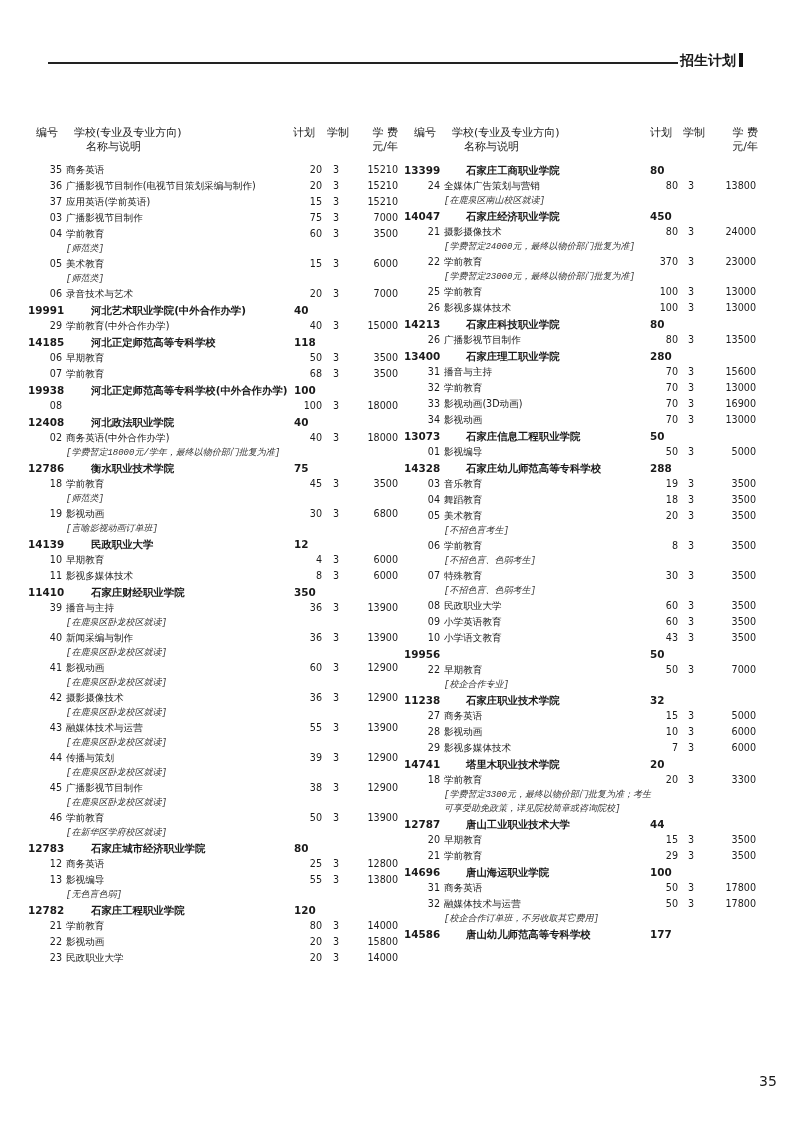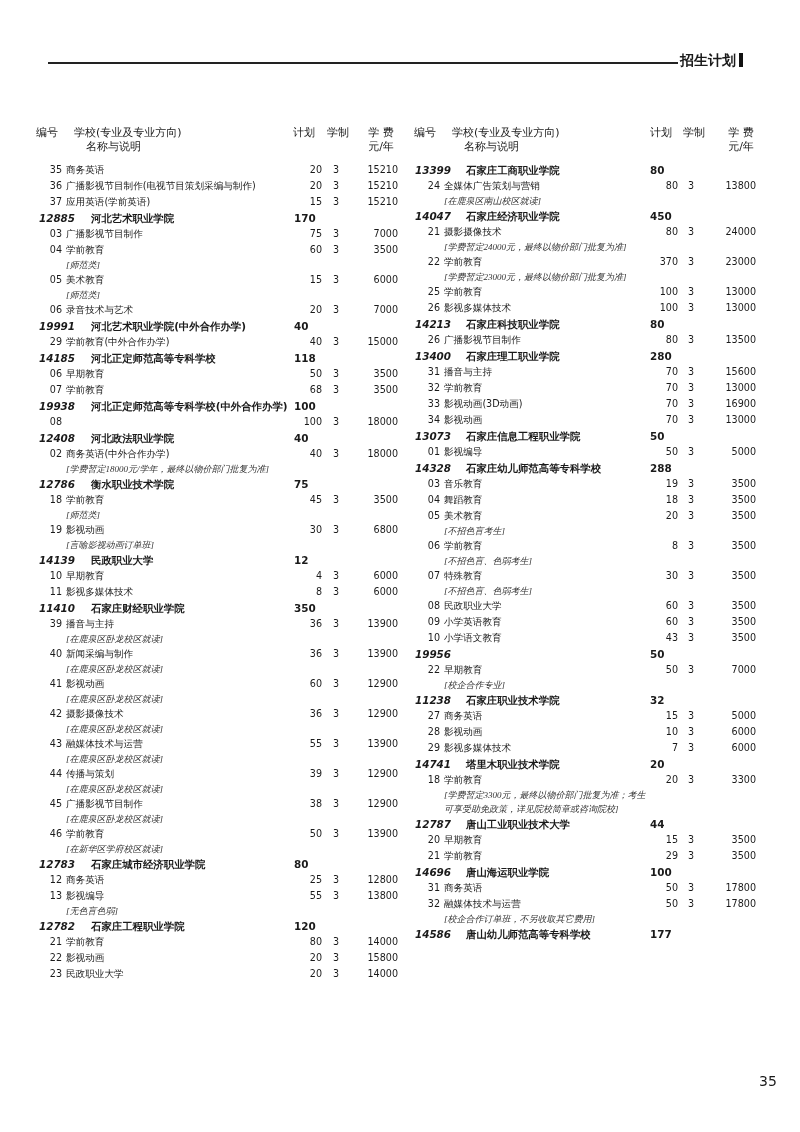--- a/index.html
+++ b/index.html
@@ -10,44 +10,44 @@
   .header-bar { display:inline-block; width:4px; height:14px; background:#111; margin-left:3px; vertical-align:-2px; }
   .col { position:absolute; top:126px; font-size:9.6px; line-height:16px; }
   .col.left { left:36px; width:362px; }
   .col.right { left:414px; width:358px; }
   .thead { position:relative; height:36px; font-size:11px; line-height:14px; }
   .thead .h-code { position:absolute; left:0; top:0; }
   .thead .h-name { position:absolute; left:38px; top:0; }
   .thead .h-name2 { position:absolute; left:50px; top:14px; }
   .thead .h-plan { position:absolute; top:0; }
   .thead .h-len { position:absolute; top:0; }
-  .thead .h-fee { position:absolute; top:0; text-align:center; width:34px; }
+  .thead .h-fee { position:absolute; top:0; text-align:right; width:34px; }
   .left .h-plan { left:257px; } .left .h-len { left:291px; } .left .h-fee { left:328px; }
   .right .h-plan { left:236px; } .right .h-len { left:269px; } .right .h-fee { left:310px; }
   .row { position:relative; min-height:16px; }
   .row.school { font-weight:bold; font-size:10.4px; }
   .row .code { position:absolute; left:0; width:64px; text-align:right; }
-  .row.school .code { left:-8px; width:58px; text-align:center;font-style:italic; }
+  .row.school .code { left:-8px; width:58px; text-align:left; }
   .row .name { display:block; margin-left:31px; padding-left:0; }
   .left .row.major .code { left:-10px; width:36px; }
   .left .row.major .name { margin-left:30px; width:215px; }
   .left .row.school .name { margin-left:55px; width:210px; }
   .right .row.school .code { left:-10px; }
   .right .row.school .name { margin-left:52px; width:200px; }
   .right .row.major .code { left:-10px; width:36px; }
   .right .row.major .name { margin-left:30px; width:210px; }
   .row .plan, .row .len, .row .fee { position:absolute; top:0; text-align:right; }
   .left .row .plan { left:254px; width:32px; }
   .left .row .len { left:294px; width:12px; text-align:center; }
   .left .row .fee { left:320px; width:42px; }
   .right .row .plan { left:232px; width:32px; }
   .right .row .len { left:271px; width:12px; text-align:center; }
   .right .row .fee { left:300px; width:42px; }
   .row.school .plan { text-align:left; padding-left:4px; }
-  .note { display:block; font-family:Liberation Serif, serif; font-style:italic; font-size:9px; line-height:14px; color:#333; }
+  .note { display:block; font-family:Liberation Mono, monospace; font-style:italic; font-size:9px; line-height:14px; color:#333; }
   .page-number { position:absolute; left:759px; top:1073px; font-size:14px; }
 </style>
 </head>
 <body>
 
 <div class="header-rule"></div>
 <div class="header-title">
   <span>招生计划</span><span class="header-bar"></span>
 </div>
 
@@ -75,25 +75,20 @@
         <span class="len">3</span>
         <span class="fee">15210</span>
       </div>
       <div class="row major">
         <span class="code">37</span>
         <span class="name"><span class="">应用英语(学前英语)</span></span>
         <span class="plan">15</span>
         <span class="len">3</span>
         <span class="fee">15210</span>
       </div>
-      <div class="row school">
-        <span class="code">12885</span>
-        <span class="name"><span class="">河北艺术职业学院</span></span>
-        <span class="plan">170</span>
-      </div>
       <div class="row major">
         <span class="code">03</span>
         <span class="name"><span class="">广播影视节目制作</span></span>
         <span class="plan">75</span>
         <span class="len">3</span>
         <span class="fee">7000</span>
       </div>
       <div class="row major">
         <span class="code">04</span>
         <span class="name"><span class="">学前教育</span><span class="note">[师范类]</span></span>

